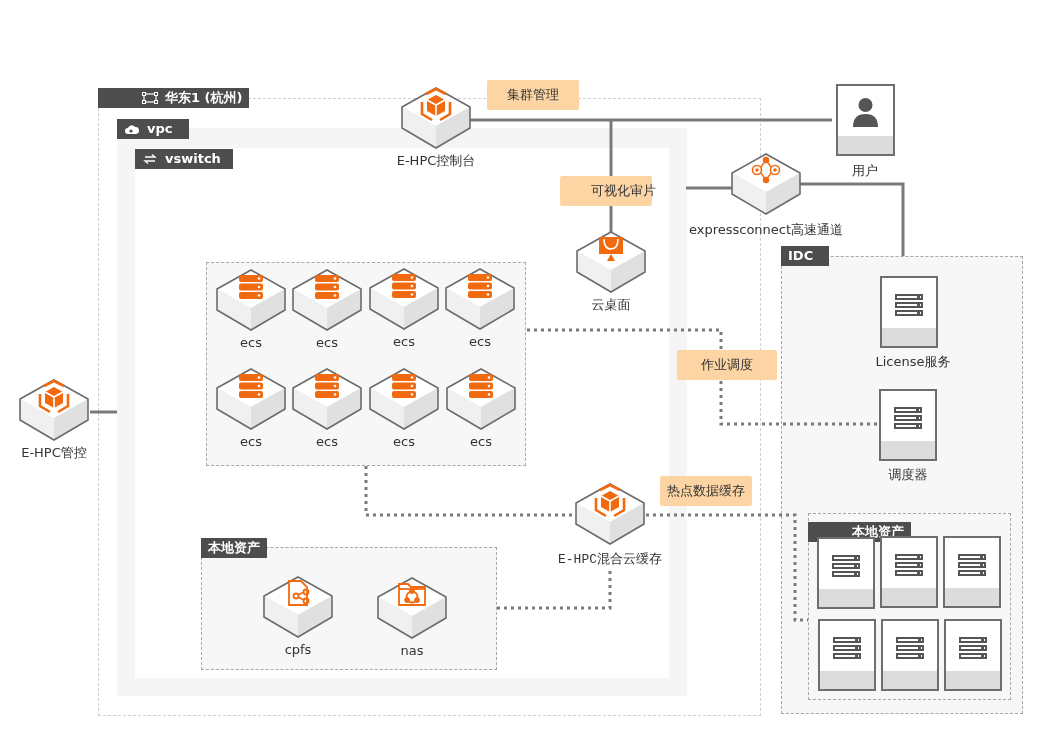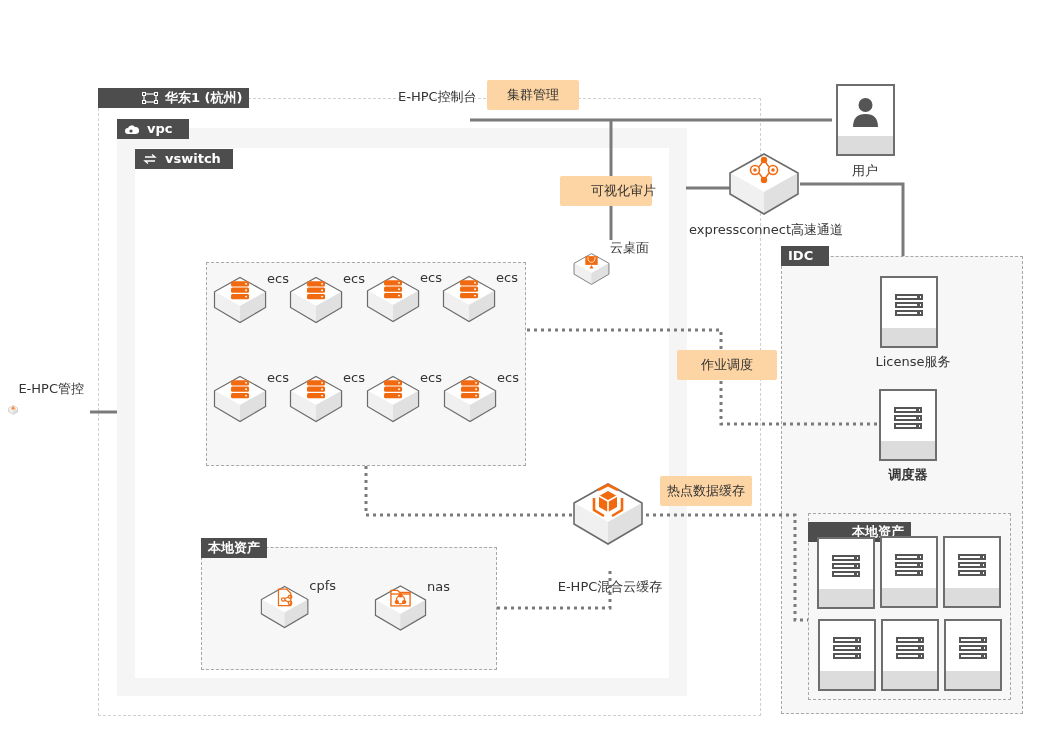--- a/index.html
+++ b/index.html
@@ -10,21 +10,21 @@
   .region-outer { left: 98px; top: 98px; width: 663px; height: 618px; border: 1px dashed #d0d0d0; }
   .region-vpc { left: 117px; top: 128px; width: 570px; height: 568px; background: #f5f5f5; }
   .region-vsw { left: 135px; top: 148px; width: 534px; height: 530px; background: #ffffff; }
 
   .tag { position: absolute; background: #4d4d4d; color: #fff; font-weight: bold; font-size: 13px;
          line-height: 20px; height: 20px; padding: 0 7px; display: flex; align-items: center; gap: 7px; white-space: nowrap; }
   .tag svg { flex: none; }
 
   .group-box { position: absolute; border: 1px dashed #a8a8a8; background: #f7f7f7; }
 
-  .node { position: absolute; width: 76px; display: flex; flex-direction: row; }
+  .node { position: absolute; width: 76px; display: flex; flex-direction: column; align-items: center; }
   .node .label { font-size: 13px; color: #333; white-space: nowrap; margin-top: 3px; line-height: 16px; }
   .cube { width: 72px; height: 64px; display: block; }
 
   .badge { position: absolute; background: #fdd4a3; color: #333; font-size: 13px; border-radius: 2px;
            height: 30px; line-height: 30px; text-align: center; white-space: nowrap; }
 
   .server { position: absolute; width: 58px; height: 72px; border: 2px solid #6e6e6e; background: #fff; }
   .server .foot { position: absolute; left: 0; right: 0; bottom: 0; height: 18px; background: #dcdcdc; }
   .server .rack { position: absolute; left: 50%; top: 16px; transform: translateX(-50%); width: 28px; }
   .rack .u { height: 6px; border: 2px solid #555; background: #fff; margin-bottom: 2px; position: relative; }
@@ -115,37 +115,37 @@
     <path d="M36 2 L70 21 L70 42 L36 62 L2 42 L2 21 Z" fill="none" stroke="#6b6b6b" stroke-width="1.6"></path>
     <g transform="translate(36,20)" fill="none" stroke="#f26a10" stroke-width="2.6">
           <path d="M-9 -6 L0 -11 L9 -6 L9 5 L0 10 L-9 5 Z" fill="#f26a10" stroke="none"></path>
           <path d="M-9 -6 L0 -1 L9 -6 M0 -1 V10" stroke="#fff" stroke-width="1.6"></path>
           <path d="M-14 -4 V8 L-4 14 M14 -4 V8 L4 14 M-10 -12 L0 -17 L10 -12"></path>
         </g>
     </svg>
   <span class="label">E-HPC控制台</span>
 </div>
 
-<div class="node" style="left:8px;top:378px;">
+<div class="node" style="left:16px;top:378px;">
   <svg class="cube" viewBox="0 0 72 64">
     <path d="M36 2 L70 21 L70 42 L36 62 L2 42 L2 21 Z" fill="#e9e9e9"></path>
     <path d="M36 2 L70 21 L36 40 L2 21 Z" fill="#ffffff"></path>
     <path d="M2 21 L36 40 L36 62 L2 42 Z" fill="#f0f0f0"></path>
     <path d="M70 21 L36 40 L36 62 L70 42 Z" fill="#e0e0e0"></path>
     <path d="M36 2 L70 21 L70 42 L36 62 L2 42 L2 21 Z" fill="none" stroke="#6b6b6b" stroke-width="1.6"></path>
     <g transform="translate(36,20)" fill="none" stroke="#f26a10" stroke-width="2.6">
           <path d="M-9 -6 L0 -11 L9 -6 L9 5 L0 10 L-9 5 Z" fill="#f26a10" stroke="none"></path>
           <path d="M-9 -6 L0 -1 L9 -6 M0 -1 V10" stroke="#fff" stroke-width="1.6"></path>
           <path d="M-14 -4 V8 L-4 14 M14 -4 V8 L4 14 M-10 -12 L0 -17 L10 -12"></path>
         </g>
     </svg>
   <span class="label">E-HPC管控</span>
 </div>
 
-<div class="node" style="left:573px;top:237px;">
+<div class="node" style="left:573px;top:230px;">
   <svg class="cube" viewBox="0 0 72 64">
     <path d="M36 2 L70 21 L70 42 L36 62 L2 42 L2 21 Z" fill="#e9e9e9"></path>
     <path d="M36 2 L70 21 L36 40 L2 21 Z" fill="#ffffff"></path>
     <path d="M2 21 L36 40 L36 62 L2 42 Z" fill="#f0f0f0"></path>
     <path d="M70 21 L36 40 L36 62 L70 42 Z" fill="#e0e0e0"></path>
     <path d="M36 2 L70 21 L70 42 L36 62 L2 42 L2 21 Z" fill="none" stroke="#6b6b6b" stroke-width="1.6"></path>
     <g transform="translate(36,18)">
           <rect x="-12" y="-11" width="24" height="17" fill="#f26a10"></rect>
           <path d="M-7 -9 Q-7 1 0 1 Q7 1 7 -9" fill="none" stroke="#fff" stroke-width="1.6"></path>
           <path d="M0 6 L-4 13 H4 Z" fill="#f26a10"></path>
@@ -181,21 +181,21 @@
     <path d="M2 21 L36 40 L36 62 L2 42 Z" fill="#f0f0f0"></path>
     <path d="M70 21 L36 40 L36 62 L70 42 Z" fill="#e0e0e0"></path>
     <path d="M36 2 L70 21 L70 42 L36 62 L2 42 L2 21 Z" fill="none" stroke="#6b6b6b" stroke-width="1.6"></path>
     <g transform="translate(36,20)" fill="none" stroke="#f26a10" stroke-width="2.6">
           <path d="M-9 -6 L0 -11 L9 -6 L9 5 L0 10 L-9 5 Z" fill="#f26a10" stroke="none"></path>
           <path d="M-9 -6 L0 -1 L9 -6 M0 -1 V10" stroke="#fff" stroke-width="1.6"></path>
           <path d="M-14 -4 V8 L-4 14 M14 -4 V8 L4 14 M-10 -12 L0 -17 L10 -12"></path>
         </g>
     </svg>
 </div>
-<div class="center-label" style="left:610px;top:578px;">E-HPC混合云缓存</div>
+<div class="center-label" style="left:610px;top:550px;font-family:Liberation Mono, monospace;">E-HPC混合云缓存</div>
 
 <div class="node" style="left:260px;top:575px;">
   <svg class="cube" viewBox="0 0 72 64">
     <path d="M36 2 L70 21 L70 42 L36 62 L2 42 L2 21 Z" fill="#e9e9e9"></path>
     <path d="M36 2 L70 21 L36 40 L2 21 Z" fill="#ffffff"></path>
     <path d="M2 21 L36 40 L36 62 L2 42 Z" fill="#f0f0f0"></path>
     <path d="M70 21 L36 40 L36 62 L70 42 Z" fill="#e0e0e0"></path>
     <path d="M36 2 L70 21 L70 42 L36 62 L2 42 L2 21 Z" fill="none" stroke="#6b6b6b" stroke-width="1.6"></path>
     <g transform="translate(36,18)" fill="none" stroke="#f26a10" stroke-width="1.8">
           <path d="M-9 -12 H3 L9 -6 V12 H-9 Z"></path>
@@ -397,21 +397,21 @@
 <div class="center-label" style="left:909px;top:353px;padding-left:8px;">License服务</div>
 
 <div class="server" style="left:879px;top:389px;">
   <div class="rack">
       <div class="u"></div>
       <div class="u"></div>
       <div class="u"></div>
     </div>
   <div class="foot"></div>
 </div>
-<div class="center-label" style="left:908px;top:466px;font-weight:bold;">调度器</div>
+<div class="center-label" style="left:908px;top:466px;">调度器</div>
 
 <div class="server" style="left:817px;top:537px;">
     <div class="rack">
       <div class="u"></div>
       <div class="u"></div>
       <div class="u"></div>
     </div>
     <div class="foot"></div>
   </div>
 <div class="server" style="left:880px;top:536px;">

